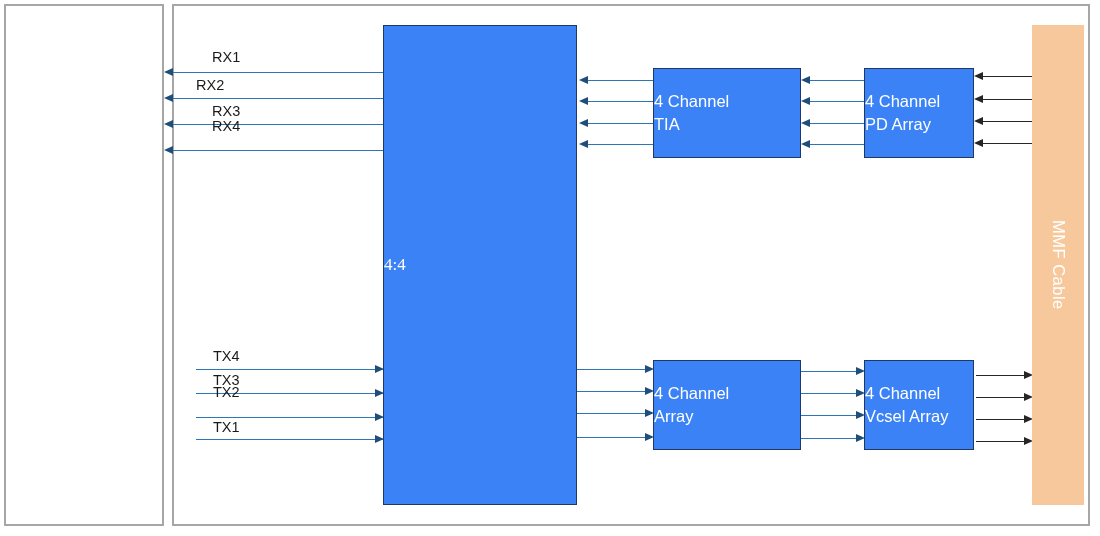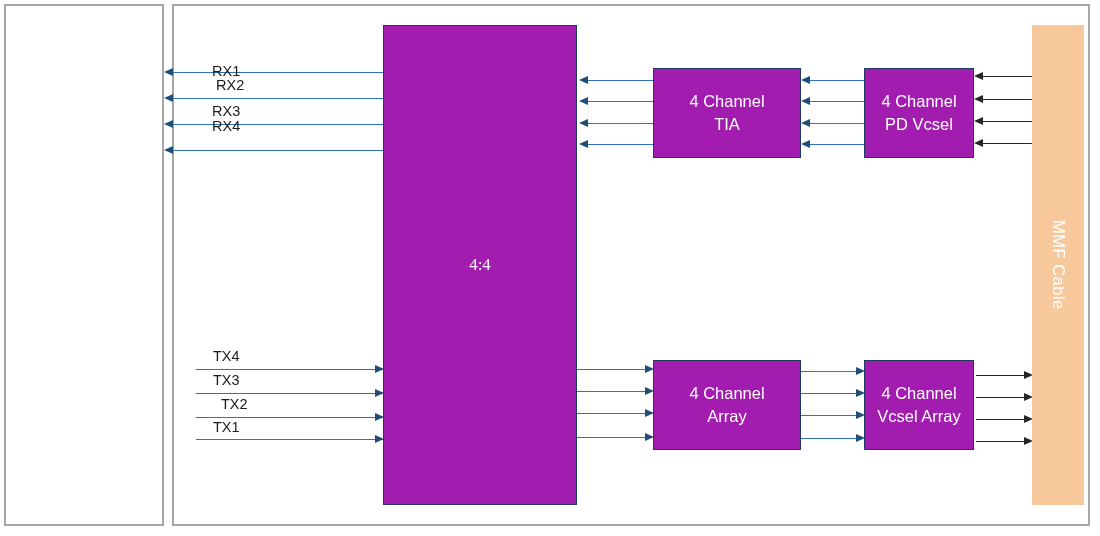--- a/index.html
+++ b/index.html
@@ -33,26 +33,26 @@
     font-family: "Liberation Serif", serif;
     font-size: 15.5px;
     line-height: 1.42;
     color: #111111;
     white-space: pre-line;
   }
 
   .block {
     position: absolute;
     box-sizing: border-box;
-    background: #a21caf;
+    background: #3b82f6;
     border: 1.5px solid #1F3864;
     color: #ffffff;
     display: flex;
     flex-direction: column;
-    align-items: center;
+    align-items: flex-start;
     justify-content: center;
     text-align: center;
   }
   #dsp-block {
     left: 383px; top: 25px; width: 194px; height: 480px;
     font-family: "Liberation Serif", serif;
     font-size: 17px;
     line-height: 1.2;
   }
   #dsp-block .l1 { margin-bottom: 42px; }
@@ -113,45 +113,45 @@
 <body>
 
 <div id="canvas">
 
   <div class="frame" id="frame-left"></div>
   <div class="frame" id="frame-right"></div>
 
 
   <div class="ln" style="left:168px; top:72px;  width:215px;"></div>
   <div class="ah left" style="left:164px; top:67.5px;"></div>
-  <div class="sig-label" style="left:212px; top:63px;">RX1</div>
+  <div class="sig-label" style="left:212px; top:49px;">RX1</div>
 
   <div class="ln" style="left:168px; top:98px;  width:215px;"></div>
   <div class="ah left" style="left:164px; top:93.5px;"></div>
-  <div class="sig-label" style="left:216px; top:77px;">RX2</div>
+  <div class="sig-label" style="left:196px; top:77px;">RX2</div>
 
   <div class="ln" style="left:168px; top:124px; width:215px;"></div>
   <div class="ah left" style="left:164px; top:119.5px;"></div>
   <div class="sig-label" style="left:212px; top:103px;">RX3</div>
 
   <div class="ln" style="left:168px; top:150px; width:215px;"></div>
   <div class="ah left" style="left:164px; top:145.5px;"></div>
   <div class="sig-label" style="left:212px; top:118px;">RX4</div>
 
   <div class="ln" style="left:196px; top:369px; width:187px;"></div>
   <div class="ah right" style="left:375px; top:364.5px;"></div>
   <div class="sig-label" style="left:213px; top:348px;">TX4</div>
 
   <div class="ln" style="left:196px; top:393px; width:187px;"></div>
   <div class="ah right" style="left:375px; top:388.5px;"></div>
   <div class="sig-label" style="left:213px; top:372px;">TX3</div>
 
   <div class="ln" style="left:196px; top:417px; width:187px;"></div>
   <div class="ah right" style="left:375px; top:412.5px;"></div>
-  <div class="sig-label" style="left:213px; top:396px;margin-left:8px;">TX2</div>
+  <div class="sig-label" style="left:213px; top:384px;">TX2</div>
 
   <div class="ln" style="left:196px; top:439px; width:187px;"></div>
   <div class="ah right" style="left:375px; top:434.5px;"></div>
   <div class="sig-label" style="left:213px; top:419px;">TX1</div>
 
   <div class="block" id="dsp-block">
     <div class="l2">4:4</div>
   </div>
 
   <div class="ln" style="left:585px; top:80px;  width:68px;"></div>
@@ -172,21 +172,21 @@
   <div class="ah left" style="left:801px; top:75.5px;"></div>
   <div class="ln" style="left:807px; top:101px; width:57px;"></div>
   <div class="ah left" style="left:801px; top:96.5px;"></div>
   <div class="ln" style="left:807px; top:123px; width:57px;"></div>
   <div class="ah left" style="left:801px; top:118.5px;"></div>
   <div class="ln" style="left:807px; top:144px; width:57px;"></div>
   <div class="ah left" style="left:801px; top:139.5px;"></div>
 
   <div class="block ch-block" id="pd-block">
     <div>4 Channel</div>
-    <div>PD Vcsel</div>
+    <div>PD Array</div>
   </div>
 
   <div class="ln dark" style="left:980px; top:76px;  width:52px;"></div>
   <div class="ah left dark" style="left:974px; top:71.5px;"></div>
   <div class="ln dark" style="left:980px; top:99px;  width:52px;"></div>
   <div class="ah left dark" style="left:974px; top:94.5px;"></div>
   <div class="ln dark" style="left:980px; top:121px; width:52px;"></div>
   <div class="ah left dark" style="left:974px; top:116.5px;"></div>
   <div class="ln dark" style="left:980px; top:143px; width:52px;"></div>
   <div class="ah left dark" style="left:974px; top:138.5px;"></div>

